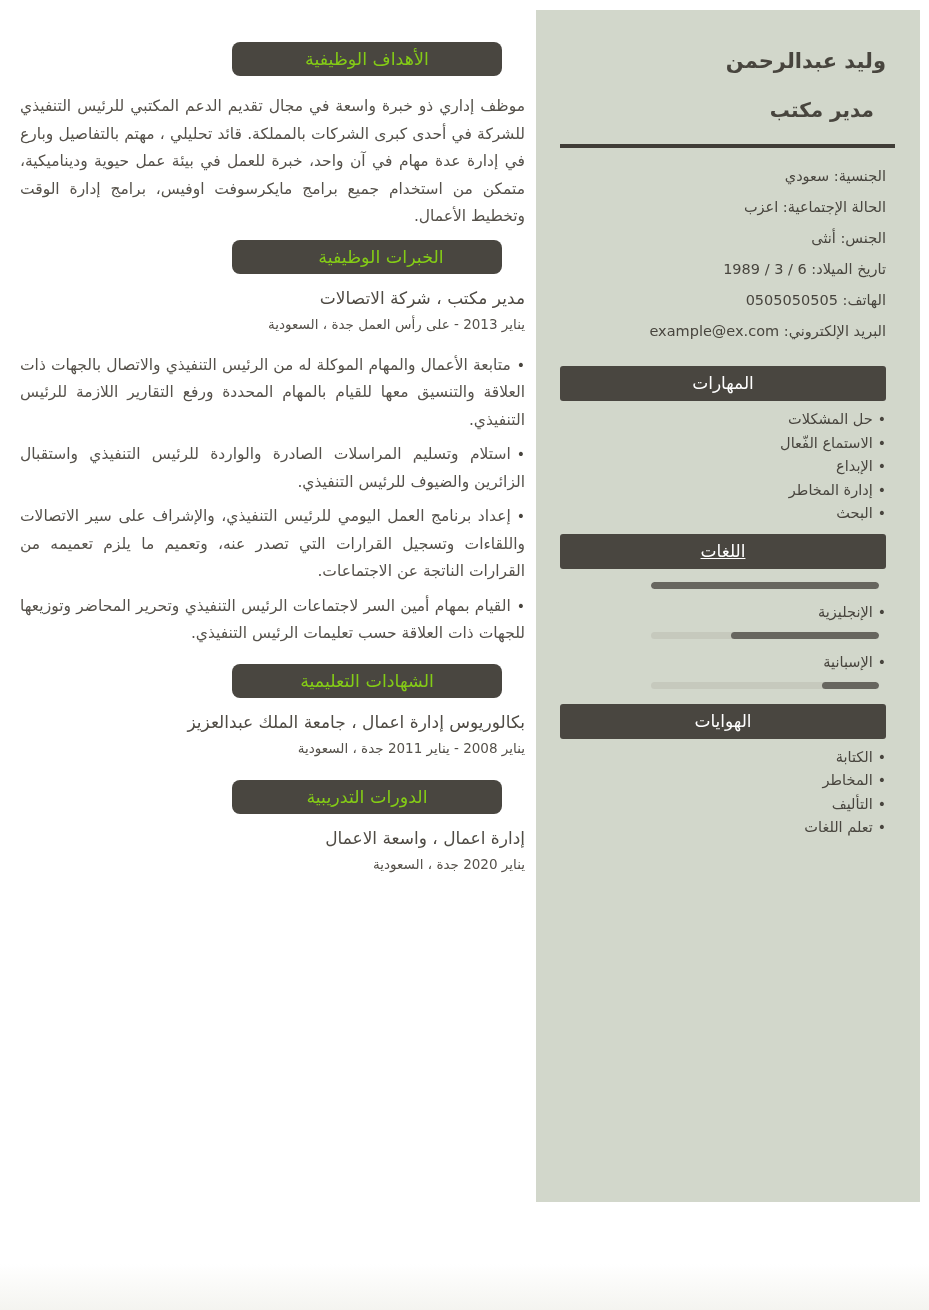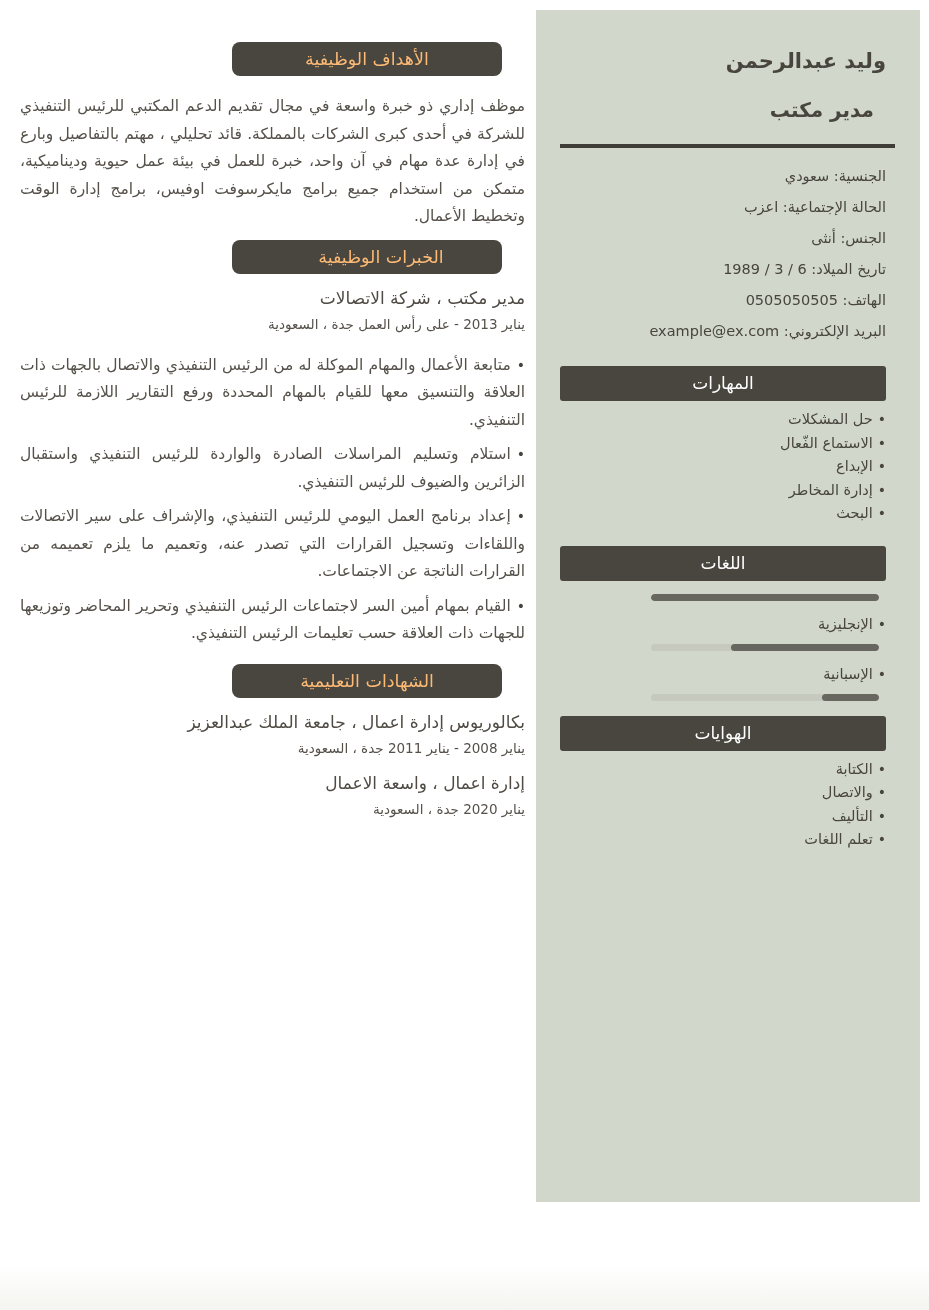--- a/index.html
+++ b/index.html
@@ -28,21 +28,21 @@
 
   .details { list-style: none; margin: 13px 0 0; padding: 0; }
   .details li { font-size: 14.5px; line-height: 31px; }
 
   .side-bar-head {
     background: #494640; color: #fff;
     height: 35px; line-height: 35px; border-radius: 3px;
     text-align: center; font-size: 17px; font-weight: 500;
   }
   .m-skills  { margin-top: 19px; }
-  .m-langs   { margin-top: 20px; }
+  .m-langs   { margin-top: 8px; text-decoration: underline; }
   .m-hobbies { margin-top: 15px; }
 
   .side-list { list-style: none; margin: 7px 0 0; padding: 0; }
   .side-list li { font-size: 14.5px; line-height: 23.5px; }
   .dot { display: inline-block; font-size: 14px; padding-left: 5px; color: #48453e; }
 
   .langs { margin-top: 6px; }
   .lang-item { margin-top: 13px; }
   .lang-item .label { font-size: 14.5px; line-height: 21px; }
   .track {
@@ -59,21 +59,21 @@
 
   
   .main {
     position: absolute; top: 42px; left: 20px;
     width: 505px;
     direction: rtl;
   }
   .sec-head {
     width: 270px; height: 34px; line-height: 34px;
     margin-right: 23px;
-    background: #494640; color: #fdba74;
+    background: #494640; color: #84cc16;
     border-radius: 8px; text-align: center;
     font-size: 17.5px; font-weight: 500;
   }
   .para {
     margin: 17px 0 0;
     font-size: 15.5px; line-height: 27.5px;
     text-align: justify; text-align-last: right;
   }
   .m-exp { margin-top: 9px; padding-left: 28px; }
   .m-edu { margin-top: 16px; }
@@ -122,20 +122,23 @@
     </div>
 
   <div class="sec-head m-edu">
     <span>الشهادات التعليمية</span>
   </div>
   <div class="entry">
     <div class="entry-title">بكالوريوس إدارة اعمال ، جامعة الملك عبدالعزيز</div>
     <div class="entry-date">يناير 2008 - يناير 2011 جدة ، السعودية</div>
   </div>
 
+  <div class="sec-head m-crs">
+    <span>الدورات التدريبية</span>
+  </div>
   <div class="entry">
     <div class="entry-title">إدارة اعمال ، واسعة الاعمال</div>
     <div class="entry-date">يناير 2020 جدة ، السعودية</div>
   </div>
 
 </div>
 
 <aside class="sidebar">
   <h1 class="name">وليد عبدالرحمن</h1>
   <h2 class="jobttl">مدير مكتب</h2>
@@ -186,19 +189,19 @@
       </div>
     </div>
     </div>
 
   <div class="side-bar-head m-hobbies">
     <span>الهوايات</span>
   </div>
   <ul class="side-list">
 
   <li><span class="dot">•</span><span>الكتابة</span></li>
-      <li><span class="dot">•</span><span>والاتصال</span></li>
+      <li><span class="dot">•</span><span>المخاطر</span></li>
       <li><span class="dot">•</span><span>التأليف</span></li>
       <li><span class="dot">•</span><span>تعلم اللغات</span></li>
     </ul>
 </aside>
 
 <div class="bottom-fade"></div>
 
 </body></html>

